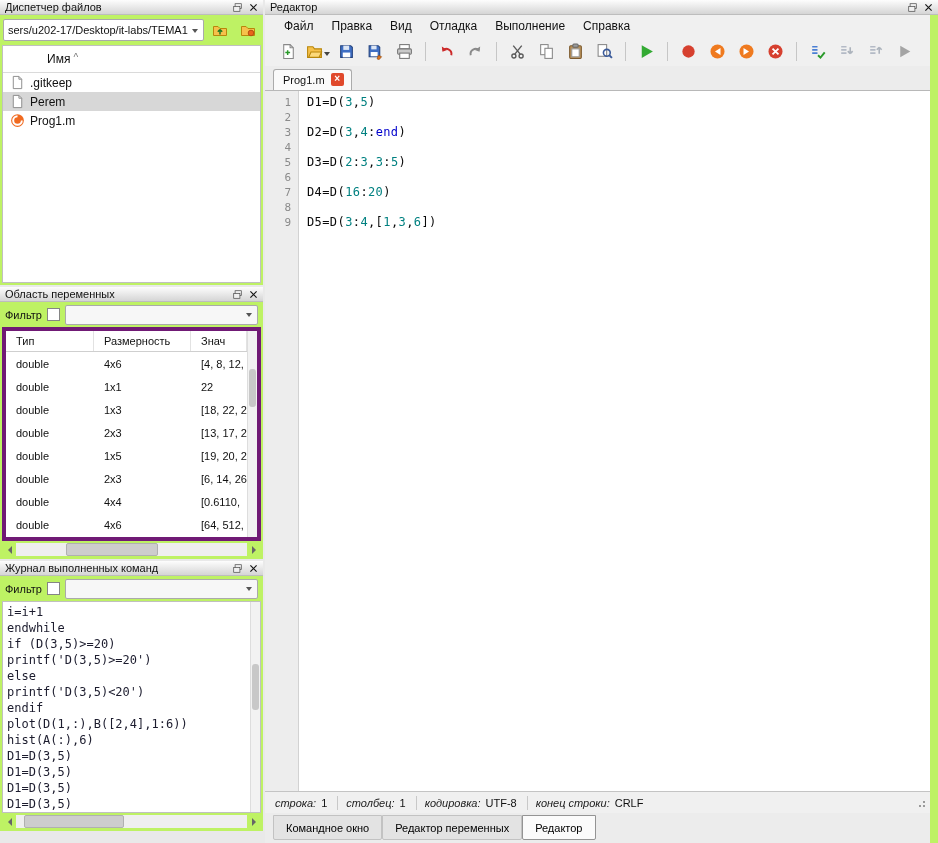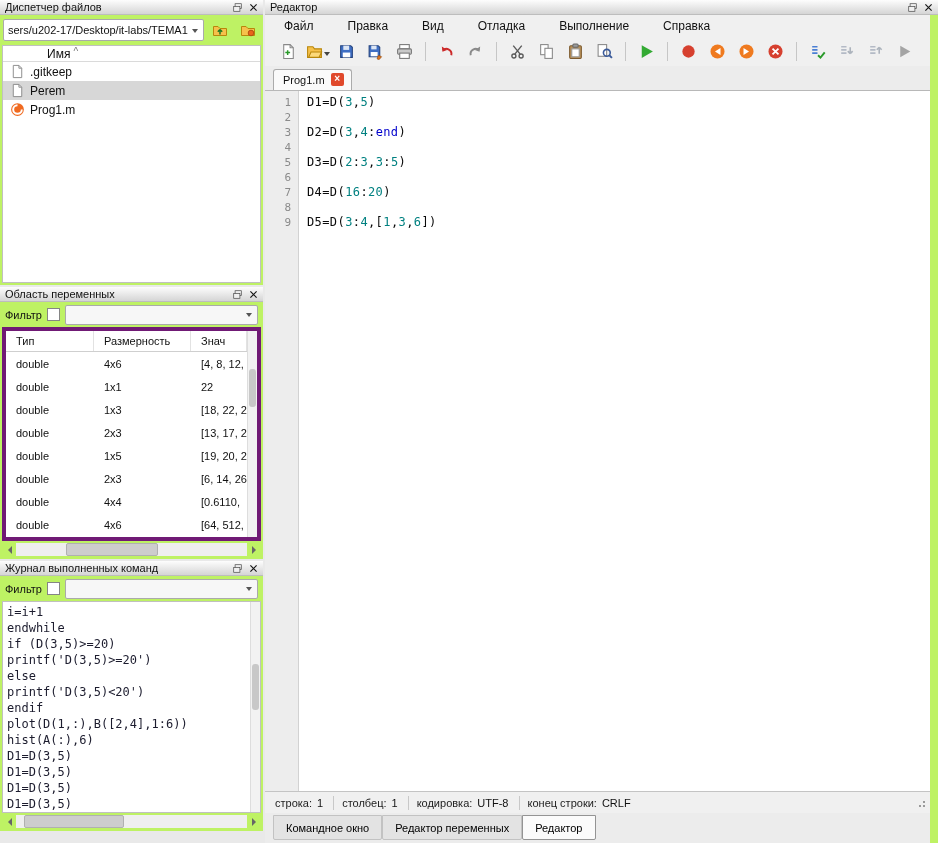--- a/index.html
+++ b/index.html
@@ -20,21 +20,21 @@
   .combo{height:20px;background:#fff;border:1px solid #aaa;border-radius:2px;position:relative;display:flex;align-items:center;overflow:hidden;}
   .combo .combo-text{flex:1;padding:0 16px 0 4px;font-size:11px;white-space:nowrap;overflow:hidden;}
   .combo .combo-btn{position:absolute;right:0;top:0;bottom:0;width:16px;display:flex;align-items:center;justify-content:center;}
   .combo .arr{width:0;height:0;border:3.5px solid transparent;border-top:4.5px solid #555;margin-top:4px;}
   .grow{flex:1;background:#f7f7f7;}
   
   .fb-tools{display:flex;align-items:center;gap:3px;padding:3px;}
   .fb-tools .combo{flex:1;height:22px;}
   .tool-btn{width:25px;height:24px;background:none;border:none;display:flex;align-items:center;justify-content:center;border-radius:2px;}
   .fb-list{flex:1;margin:0 2px 2px 2px;background:#fff;border:1px solid #c0c0c0;overflow:hidden;font-size:12px;}
-  .fb-colhdr{height:16px;border-bottom:1px solid #dadada;display:flex;align-items:center;padding-left:44px;background:#fff;gap:3px;}
+  .fb-colhdr{height:27px;border-bottom:1px solid #dadada;display:flex;align-items:center;padding-left:44px;background:#fff;gap:3px;}
   .sortc{color:#777;font-size:10px;transform:translateY(-2px);}
   .fb-item{height:19px;display:flex;align-items:center;gap:5px;padding-left:7px;}
   .fb-item .ic{width:15px;height:15px;}
   .fb-item .ic svg{width:15px;height:15px;}
   .fb-item.sel{background:#d7d7d7;}
   
   .filter-row{height:25px;flex:0 0 25px;display:flex;align-items:center;gap:5px;padding:2px 5px;font-size:11px;}
   .checkbox{width:13px;height:13px;background:#fff;border:1px solid #858585;flex:0 0 13px;}
   
   .ws-table{flex:1;margin:0 2px;background:#fff;border:4px solid #701a75;position:relative;overflow:hidden;font-size:11px;}
@@ -54,40 +54,40 @@
   .hs-btn.left span{border-right-color:#666;margin-right:3px;}
   .hs-btn.right span{border-left-color:#666;margin-left:3px;}
   .hs-track{flex:1;height:13px;position:relative;background:#efefef;}
   .hs-thumb{position:absolute;top:0;height:13px;background:#cdcdcd;border:1px solid #b0b0b0;border-radius:2px;}
   
   .hist-list{flex:1;margin:0 2px;background:#fff;border:1px solid #c0c0c0;overflow:hidden;position:relative;font-family:"DejaVu Sans Mono",monospace;font-size:12px;padding-top:2px;}
   .hist-line{height:16px;line-height:16px;padding-left:4px;white-space:pre;color:#1c1c2e;margin-right:10px;}
   
   .ed .ptitle{flex:0 0 15px;}
   .ed-body{flex:1;display:flex;flex-direction:column;margin-right:8px;overflow:hidden;}
-  .menubar{height:21px;flex:0 0 21px;display:flex;align-items:center;padding-left:10px;background:#f0f0f0;gap:16px;}
+  .menubar{height:21px;flex:0 0 21px;display:flex;align-items:center;padding-left:10px;background:#f0f0f0;}
   .menu-item{padding:2px 9px;font-size:12px;}
   .toolbar{height:30px;flex:0 0 30px;display:flex;align-items:center;padding-left:10px;gap:2px;background:#f0f0f0;}
   .tb-btn{width:27px;height:25px;display:flex;align-items:center;justify-content:center;background:none;border:none;border-radius:2px;position:relative;}
   .tb-btn .ic svg{width:17px;height:17px;}
   .tb-btn.disabled{opacity:.45;filter:grayscale(70%);}
   .tb-sep{width:1px;height:19px;background:#c6c6c6;margin:0 5px;}
   .dd{width:0;height:0;border:3px solid transparent;border-top:4px solid #444;margin:8px 0 0 1px;}
   .tabbar{height:25px;flex:0 0 25px;background:#ececec;border-bottom:1px solid #b8b8b8;display:flex;align-items:flex-end;padding-left:8px;}
   .etab{display:inline-flex;align-items:center;gap:6px;padding:3px 7px 4px 9px;background:#fafafa;border:1px solid #ababab;border-bottom:none;border-radius:3px 3px 0 0;font-size:11px;}
   .tab-close{width:13px;height:13px;background:#e0492c;border-radius:2px;color:#fff;font-size:10px;line-height:12px;text-align:center;font-weight:bold;}
   .code-wrap{flex:1;display:flex;background:#fff;overflow:hidden;}
   .gutter{width:34px;flex:0 0 34px;background:#ededed;border-right:1px solid #d2d2d2;padding:4px 7px 0 0;text-align:right;color:#8a8a8a;font-family:"DejaVu Sans Mono",monospace;font-size:11px;}
   .gl{height:15px;line-height:15px;}
   .code{flex:1;padding:4px 0 0 8px;font-family:"DejaVu Sans Mono",monospace;font-size:12px;letter-spacing:.4px;color:#0a0a0a;}
   .cl{height:15px;line-height:15px;white-space:pre;}
   .num{color:#008080;}
   .kw{color:#0000cc;}
   .statusbar{height:22px;flex:0 0 22px;background:#f0f0f0;border-top:1px solid #c4c4c4;display:flex;align-items:center;padding:0 4px 0 10px;font-size:11px;}
-  .sb-lab{color:#222;margin-right:5px;}
+  .sb-lab{color:#222;margin-right:5px;font-style:italic;}
   .sb-val{color:#111;margin-right:10px;}
   .sb-sep{width:1px;height:14px;background:#c8c8c8;margin:0 8px 0 0;}
   .sb-grip{margin-left:auto;width:10px;height:10px;position:relative;}
   .sb-grip::after{content:"";position:absolute;right:1px;bottom:1px;width:2px;height:2px;background:#9a9a9a;box-shadow:-4px 0 #9a9a9a,0 -4px #9a9a9a;}
   .bottom-tabs{height:30px;flex:0 0 30px;background:#ececec;display:flex;align-items:stretch;gap:0;padding:2px 0 3px 8px;}
   .btab{padding:0 12px;font-size:11px;background:#e3e3e3;border:1px solid #c2c2c2;border-radius:0 0 2px 2px;display:flex;align-items:center;}
   .btab.active{background:#fbfbfb;border-color:#949494;}
   .splitter{position:absolute;left:263px;top:0;width:2px;height:843px;background:#e9e9e9;}
   button{font-family:inherit;}
 </style>

